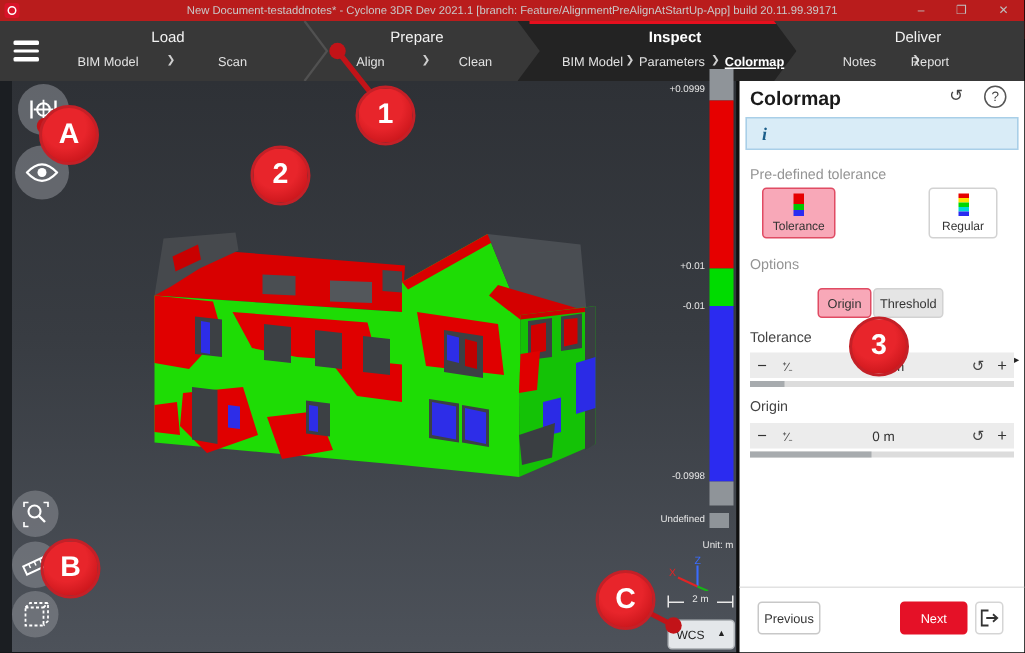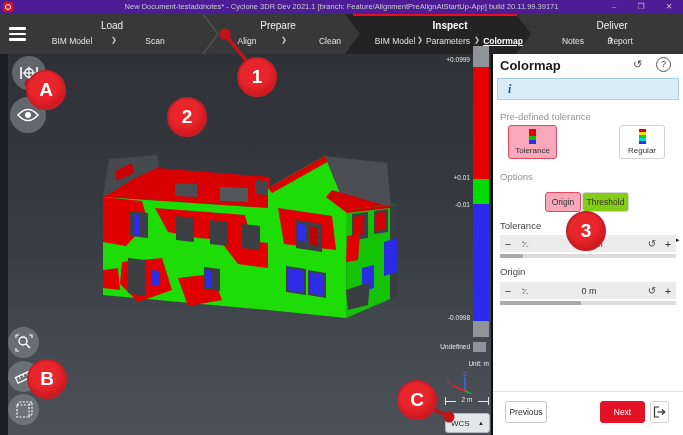--- a/index.html
+++ b/index.html
@@ -1,20 +1,20 @@
 <!DOCTYPE html>
 <html><head>
 <meta charset="utf-8">
 <style>
   html,body{margin:0;padding:0;background:#000;}
   #app{position:relative;width:683px;height:435px;overflow:hidden;
        font-family:"Liberation Sans",sans-serif;-webkit-font-smoothing:antialiased;}
   .abs{position:absolute;}
   
-  #titlebar{left:0;top:0;width:683px;height:26px;background:#4c1d95;}
+  #titlebar{left:0;top:0;width:683px;height:26px;background:#b91c1c;}
   #app-icon{left:3px;top:2px;width:10px;height:10px;background:#d81328;border-radius:2px;}
   #app-icon span{position:absolute;left:2px;top:2px;width:6px;height:6px;border:1px solid #fff;
                  border-radius:50%;box-sizing:border-box;}
   #win-title{left:0;top:2px;width:683px;text-align:center;font-size:7.5px;color:#c9c9c9;white-space:nowrap;}
   .winbtn{top:1px;width:16px;height:12px;color:#bfbfbf;font-size:8px;line-height:12px;text-align:center;}
   
   #wfbar{left:0;top:14px;width:683px;height:40px;background:#383838;}
   #hamburger div{width:17px;height:2.5px;background:#fff;margin:3px 0;border-radius:1px;}
   .wf-head{top:6px;transform:translateX(-50%);font-size:10px;color:#f2f2f2;white-space:nowrap;}
   .wf-item{top:22px;transform:translateX(-50%);font-size:8.5px;color:#e3e3e3;white-space:nowrap;cursor:default;}
@@ -48,21 +48,21 @@
      box-sizing:border-box;display:flex;align-items:center;}
   #info-i{font-family:"Liberation Serif",serif;font-style:italic;font-weight:bold;font-size:12px;
      color:#1b5e8a;margin:0 8px 0 10px;}
   #info-text{font-size:8.5px;color:#155a86;}
   .sec-label{font-size:9.5px;color:#949494;}
   .grad-btn{top:71px;height:34px;border:1px solid #d2d2d2;border-radius:3px;background:#fff;box-sizing:border-box;
      display:flex;flex-direction:column;align-items:center;justify-content:flex-start;padding-top:3px;}
   .grad-btn.sel{background:#f8a8b8;border:1px solid #e04b63;}
   .grad-label{font-size:8px;color:#333;margin-top:2px;}
   .gbar{width:7px;height:15px;display:flex;flex-direction:column;}
-  .opt-btn{top:138px;height:20px;border:1px solid #d2d2d2;border-radius:3px;background:#84cc16;box-sizing:border-box;
+  .opt-btn{top:138px;height:20px;border:1px solid #d2d2d2;border-radius:3px;background:#e5e5e5;box-sizing:border-box;
      font-size:8.5px;color:#333;display:flex;align-items:center;justify-content:center;}
   .opt-btn.sel{background:#f8a8b8;border:1px solid #e04b63;}
   .slider-row{left:7px;width:176px;height:17px;background:#ececec;display:flex;align-items:center;}
   .s-minus,.s-plus{font-size:11px;color:#333;width:16px;text-align:center;}
   .s-step{font-size:8px;color:#444;width:18px;text-align:center;}
   .s-val{flex:1;text-align:center;font-size:9px;color:#333;}
   .s-reset{font-size:10px;color:#444;width:16px;text-align:center;}
   .track{left:7px;width:176px;height:4px;background:#dcdcdc;}
   .track .fill{position:absolute;left:0;top:0;height:4px;background:#a7abae;}
   #footer-div{left:0px;top:337px;width:190px;height:1px;background:#e2e2e2;}
@@ -108,21 +108,21 @@
     </div>
 
     <span class="abs wf-head" style="left:112px;">Load</span>
     <span class="abs wf-item" style="left:72px;">BIM Model</span>
     <span class="abs wf-sep" style="left:114px;">❯</span>
     <span class="abs wf-item" style="left:155px;">Scan</span>
 
     <span class="abs wf-head" style="left:278px;">Prepare</span>
     <span class="abs wf-item" style="left:247px;">Align</span>
     <span class="abs wf-sep" style="left:284px;">❯</span>
-    <span class="abs wf-item" style="left:330px;">Clean</span>
+    <span class="abs wf-item" style="left:317px;">Clean</span>
 
     <span class="abs wf-head wf-bold" style="left:450px;">Inspect</span>
     <span class="abs wf-item" style="left:395px;">BIM Model</span>
     <span class="abs wf-sep" style="left:420px;">❯</span>
     <span class="abs wf-item" style="left:448px;">Parameters</span>
     <span class="abs wf-sep" style="left:477px;">❯</span>
     <span class="abs wf-item wf-active" style="left:503px;">Colormap</span>
 
     <span class="abs wf-head" style="left:612px;">Deliver</span>
     <span class="abs wf-item" style="left:573px;">Notes</span>

